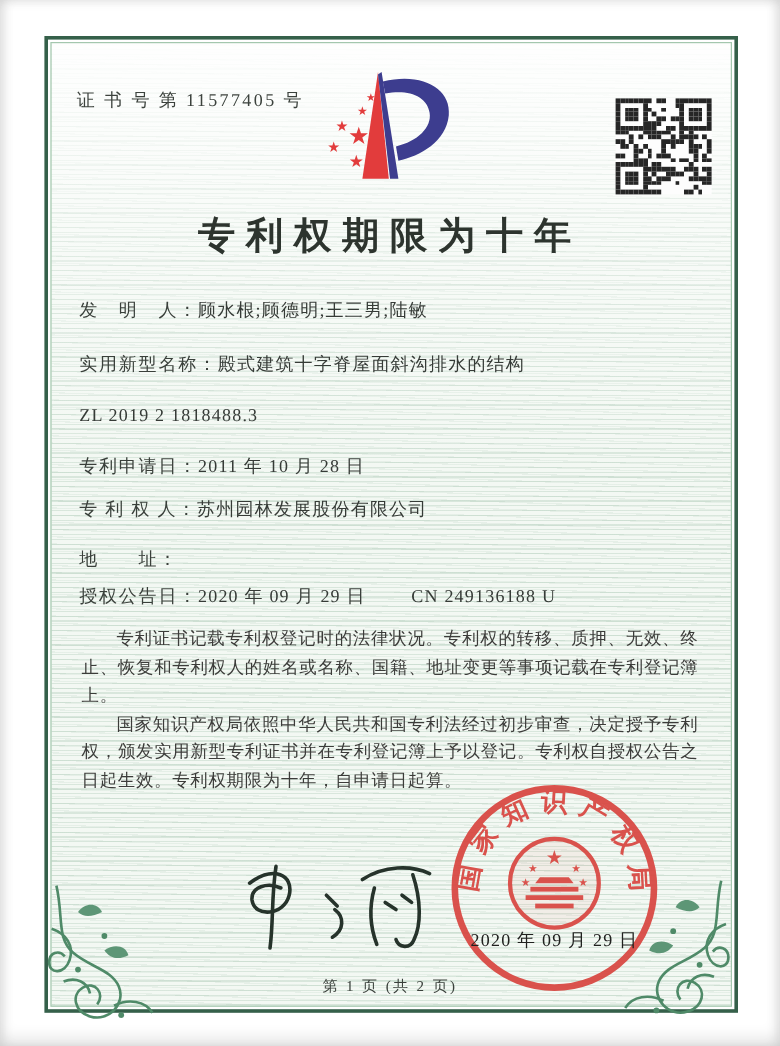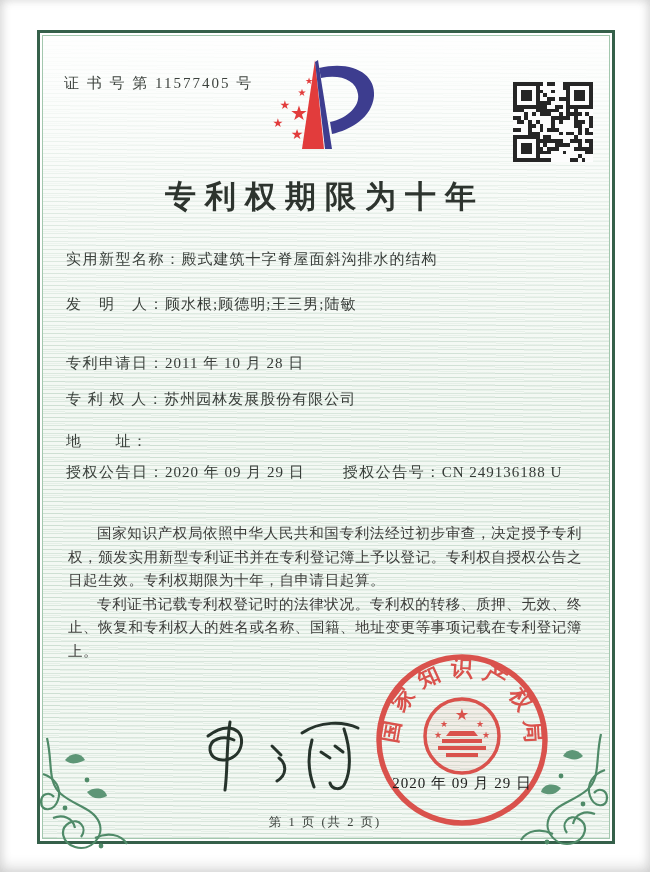--- a/index.html
+++ b/index.html
@@ -309,53 +309,53 @@
       <div style="grid-row:21;grid-column:10"></div>
       <div style="grid-row:21;grid-column:16"></div>
       <div style="grid-row:21;grid-column:17"></div>
       <div style="grid-row:21;grid-column:19"></div>
     </div>
 
   <div class="title">专利权期限为十年</div>
 
   <div class="fields">
     <div class="field-row">
+      <span class="f-label">发　明　人：</span>
+      <span class="f-value">顾水根;顾德明;王三男;陆敏</span>
+    </div>
+    <div class="field-row">
       <span class="f-label">实用新型名称：</span>
       <span class="f-value">殿式建筑十字脊屋面斜沟排水的结构</span>
     </div>
     <div class="field-row">
-      <span class="f-label">发　明　人：</span>
-      <span class="f-value">顾水根;顾德明;王三男;陆敏</span>
-    </div>
-    <div class="field-row">
+      <span class="f-value">ZL 2019 2 1818488.3</span>
     </div>
     <div class="field-row">
       <span class="f-label">专利申请日：</span>
       <span class="f-value">2011 年 10 月 28 日</span>
     </div>
     <div class="field-row">
       <span class="f-label">专 利 权 人：</span>
       <span class="f-value">苏州园林发展股份有限公司</span>
     </div>
     <div class="field-row">
       <span class="f-label">地　　址：</span>
     </div>
     <div class="grant-row">
       <span class="f-label">授权公告日：</span>
       <span class="f-value">2020 年 09 月 29 日</span>
       <span class="grant-no-group">
-        <span class="f-label">授权公告号：</span>
         <span class="f-value">CN 249136188 U</span>
       </span>
     </div>
   </div>
 
   <div class="legal">
+    <p>专利证书记载专利权登记时的法律状况。专利权的转移、质押、无效、终止、恢复和专利权人的姓名或名称、国籍、地址变更等事项记载在专利登记簿上。</p>
     <p>国家知识产权局依照中华人民共和国专利法经过初步审查，决定授予专利权，颁发实用新型专利证书并在专利登记簿上予以登记。专利权自授权公告之日起生效。专利权期限为十年，自申请日起算。</p>
-    <p>专利证书记载专利权登记时的法律状况。专利权的转移、质押、无效、终止、恢复和专利权人的姓名或名称、国籍、地址变更等事项记载在专利登记簿上。</p>
   </div>
 
 
   <svg class="signature" width="180" height="95" viewBox="0 0 180 95" fill="none" stroke="#26332b" stroke-width="3" stroke-linecap="round">
     <path d="M38,16 C34,42 36,62 33,84"></path>
     <path d="M16,30 C36,15 53,23 49,40 C45,57 20,59 18,44 C17,33 31,29 42,34"></path>
     <path d="M80,40 L89,49"></path>
     <path d="M87,52 C95,58 95,69 85,75"></path>
     <path d="M110,27 C128,15 151,15 166,22"></path>
     <path d="M120,34 C115,52 117,68 122,81"></path>

